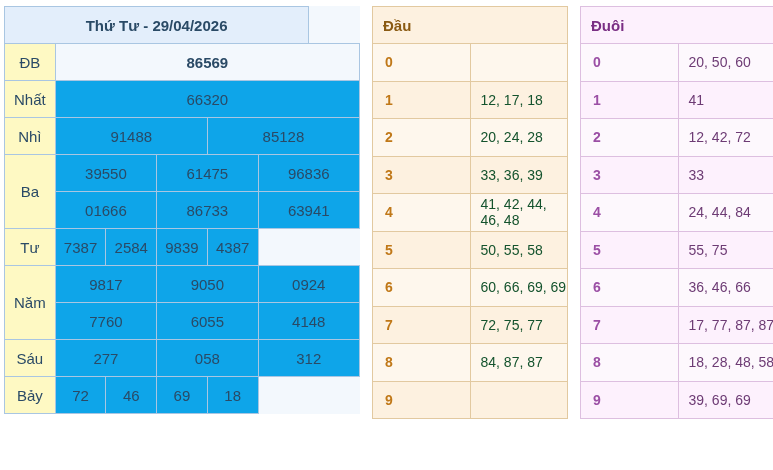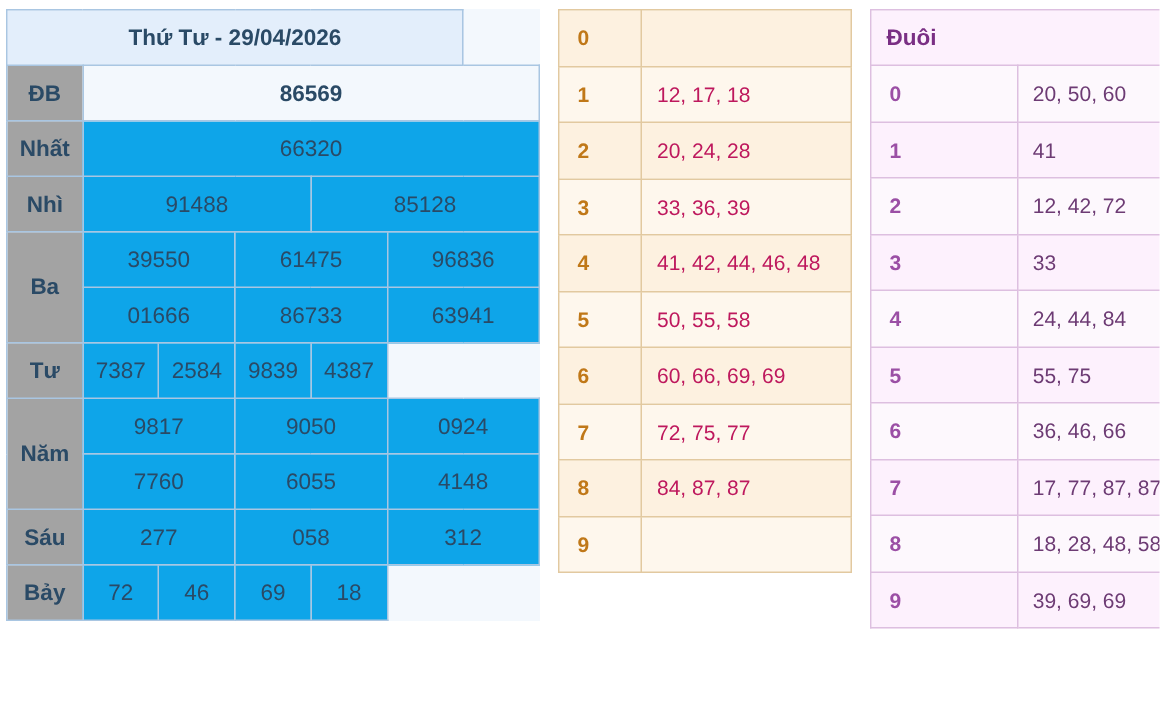--- a/index.html
+++ b/index.html
@@ -46,22 +46,22 @@
     height: 36px;
   }
   td.head {
     background: #e3eefb;
     color: #1b4a75;
     font-weight: bold;
     font-size: 15px;
     height: 32px;
   }
   td.label {
-    background: #a3a3a3;
-    font-weight: bold;
+    background: #fef9c3;
+    font-weight: normal;
     color: #1b4a75;
     width: 62px;
     font-size: 15px;
   }
   td.db {
     color: #d0021b;
     font-weight: bold;
     font-size: 17px;
     margin-left: 13px;
   }
@@ -89,21 +89,21 @@
     vertical-align: middle;
   }
   table.side .k {
     width: 42px;
     text-align: left;
     font-weight: bold;
     color: #c07818;
     padding-left: 12px;
   }
   table.side .v {
-    color: #be185d;
+    color: #14532d;
   }
   table.side .hdr td {
     background: #f5cf9a;
     color: #8a5a12;
     font-weight: bold;
     height: 36px;
     font-size: 15px;
     border: 1px solid #e2c9a0;
   }
   table.side tbody tr:nth-child(odd) td { background: #fdf1e0; }
@@ -186,20 +186,23 @@
             <td class="val" colspan="1">69</td>
             <td class="val" colspan="1">18</td>
           </tr>
         </tbody>
     </table>
   </div>
 
   <div class="side-panel">
     <table class="side dau">
       <tbody>
+        <tr class="hdr">
+          <td colspan="2">Đầu</td>
+        </tr>
       <tr>
             <td class="k">0</td>
             <td class="v"></td>
           </tr>
           <tr>
             <td class="k">1</td>
             <td class="v">12, 17, 18</td>
           </tr>
           <tr>
             <td class="k">2</td>

